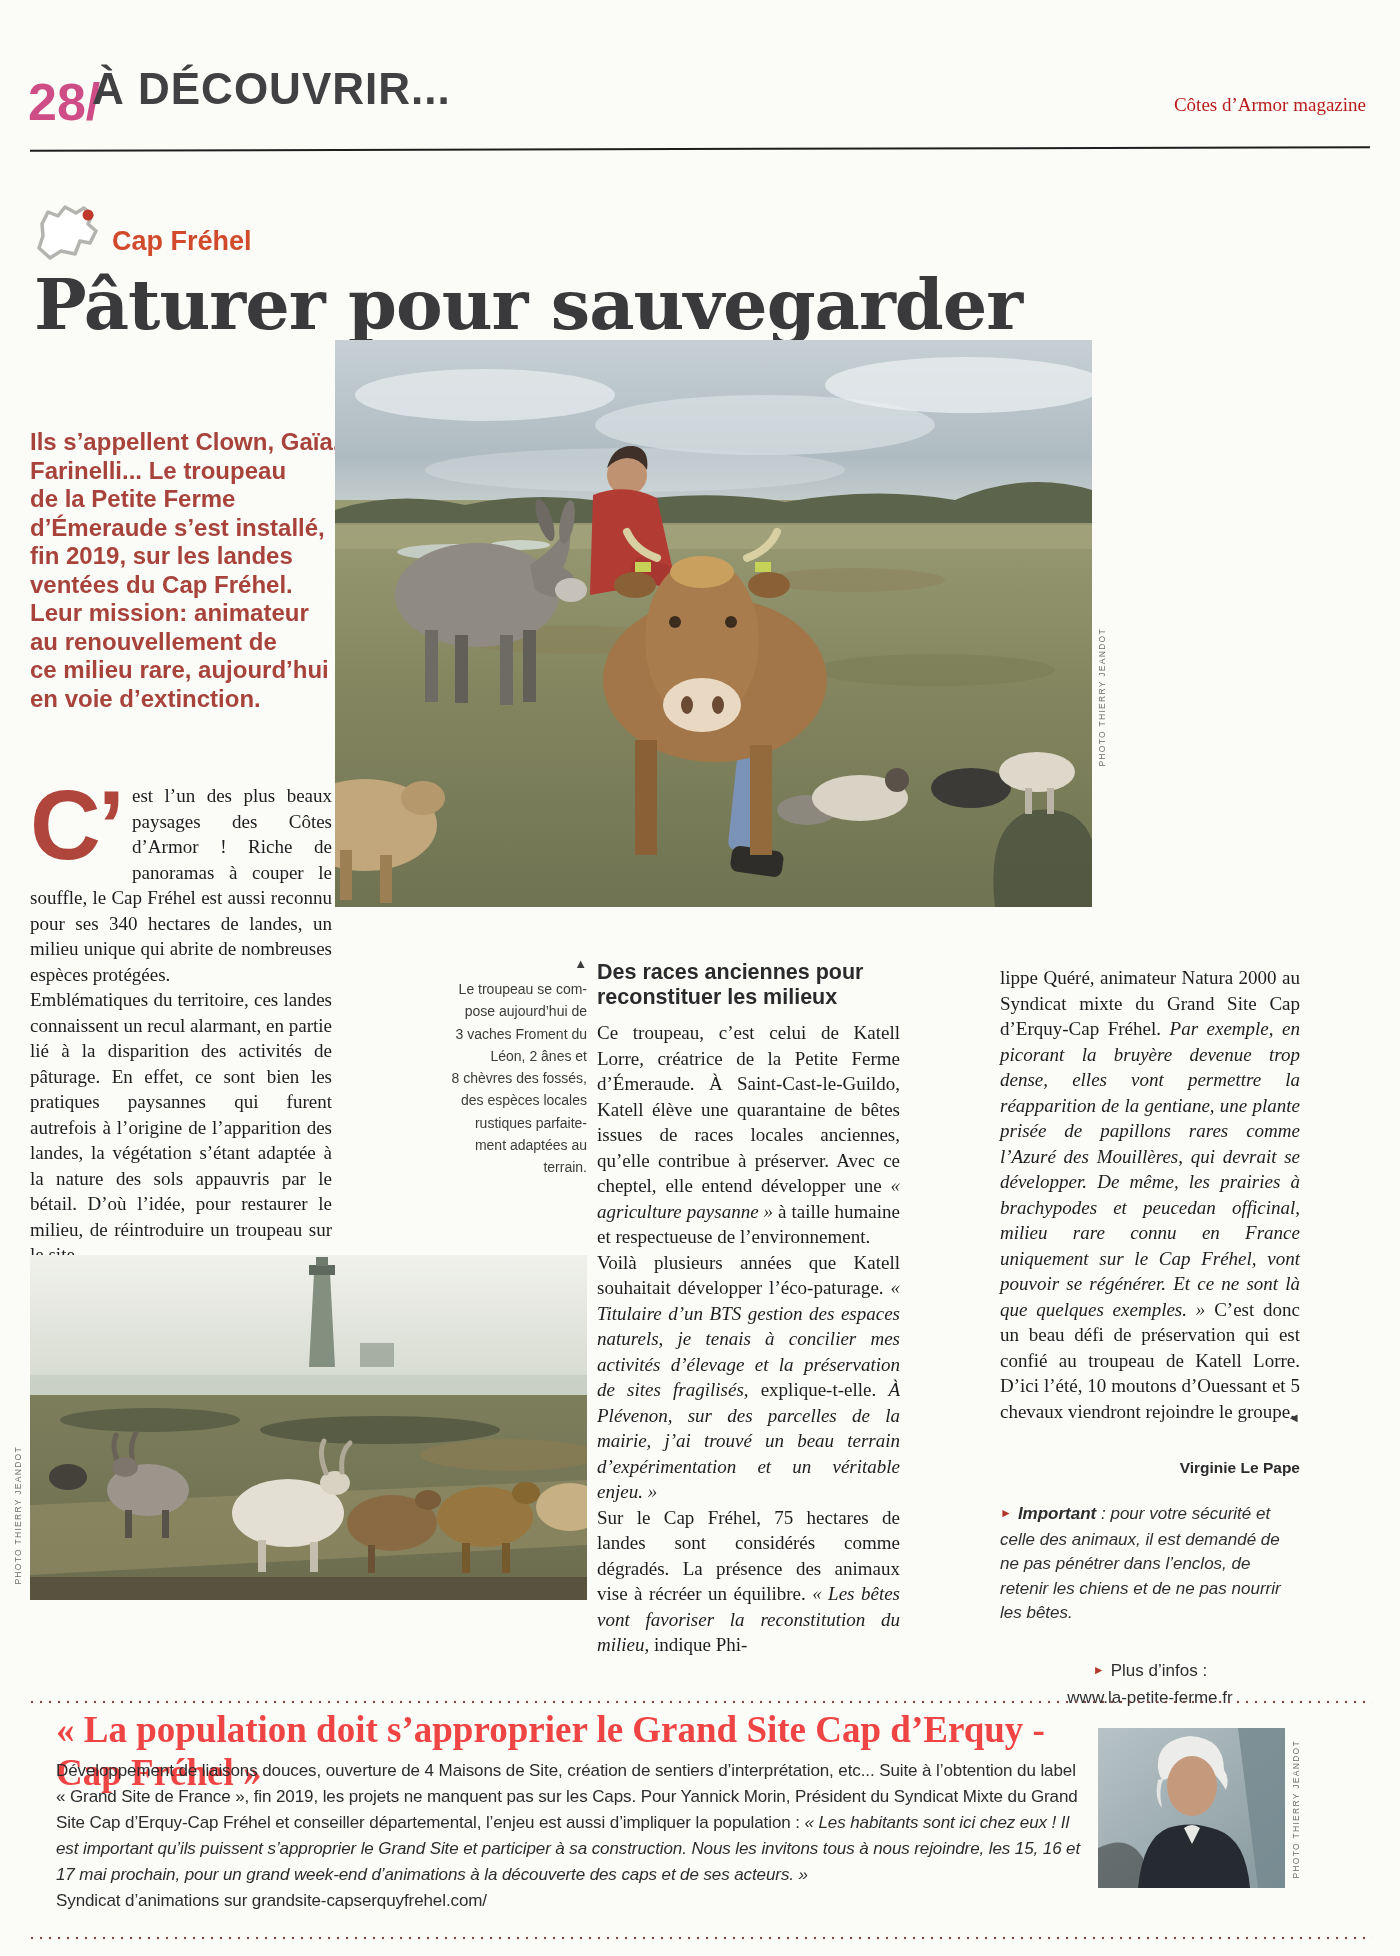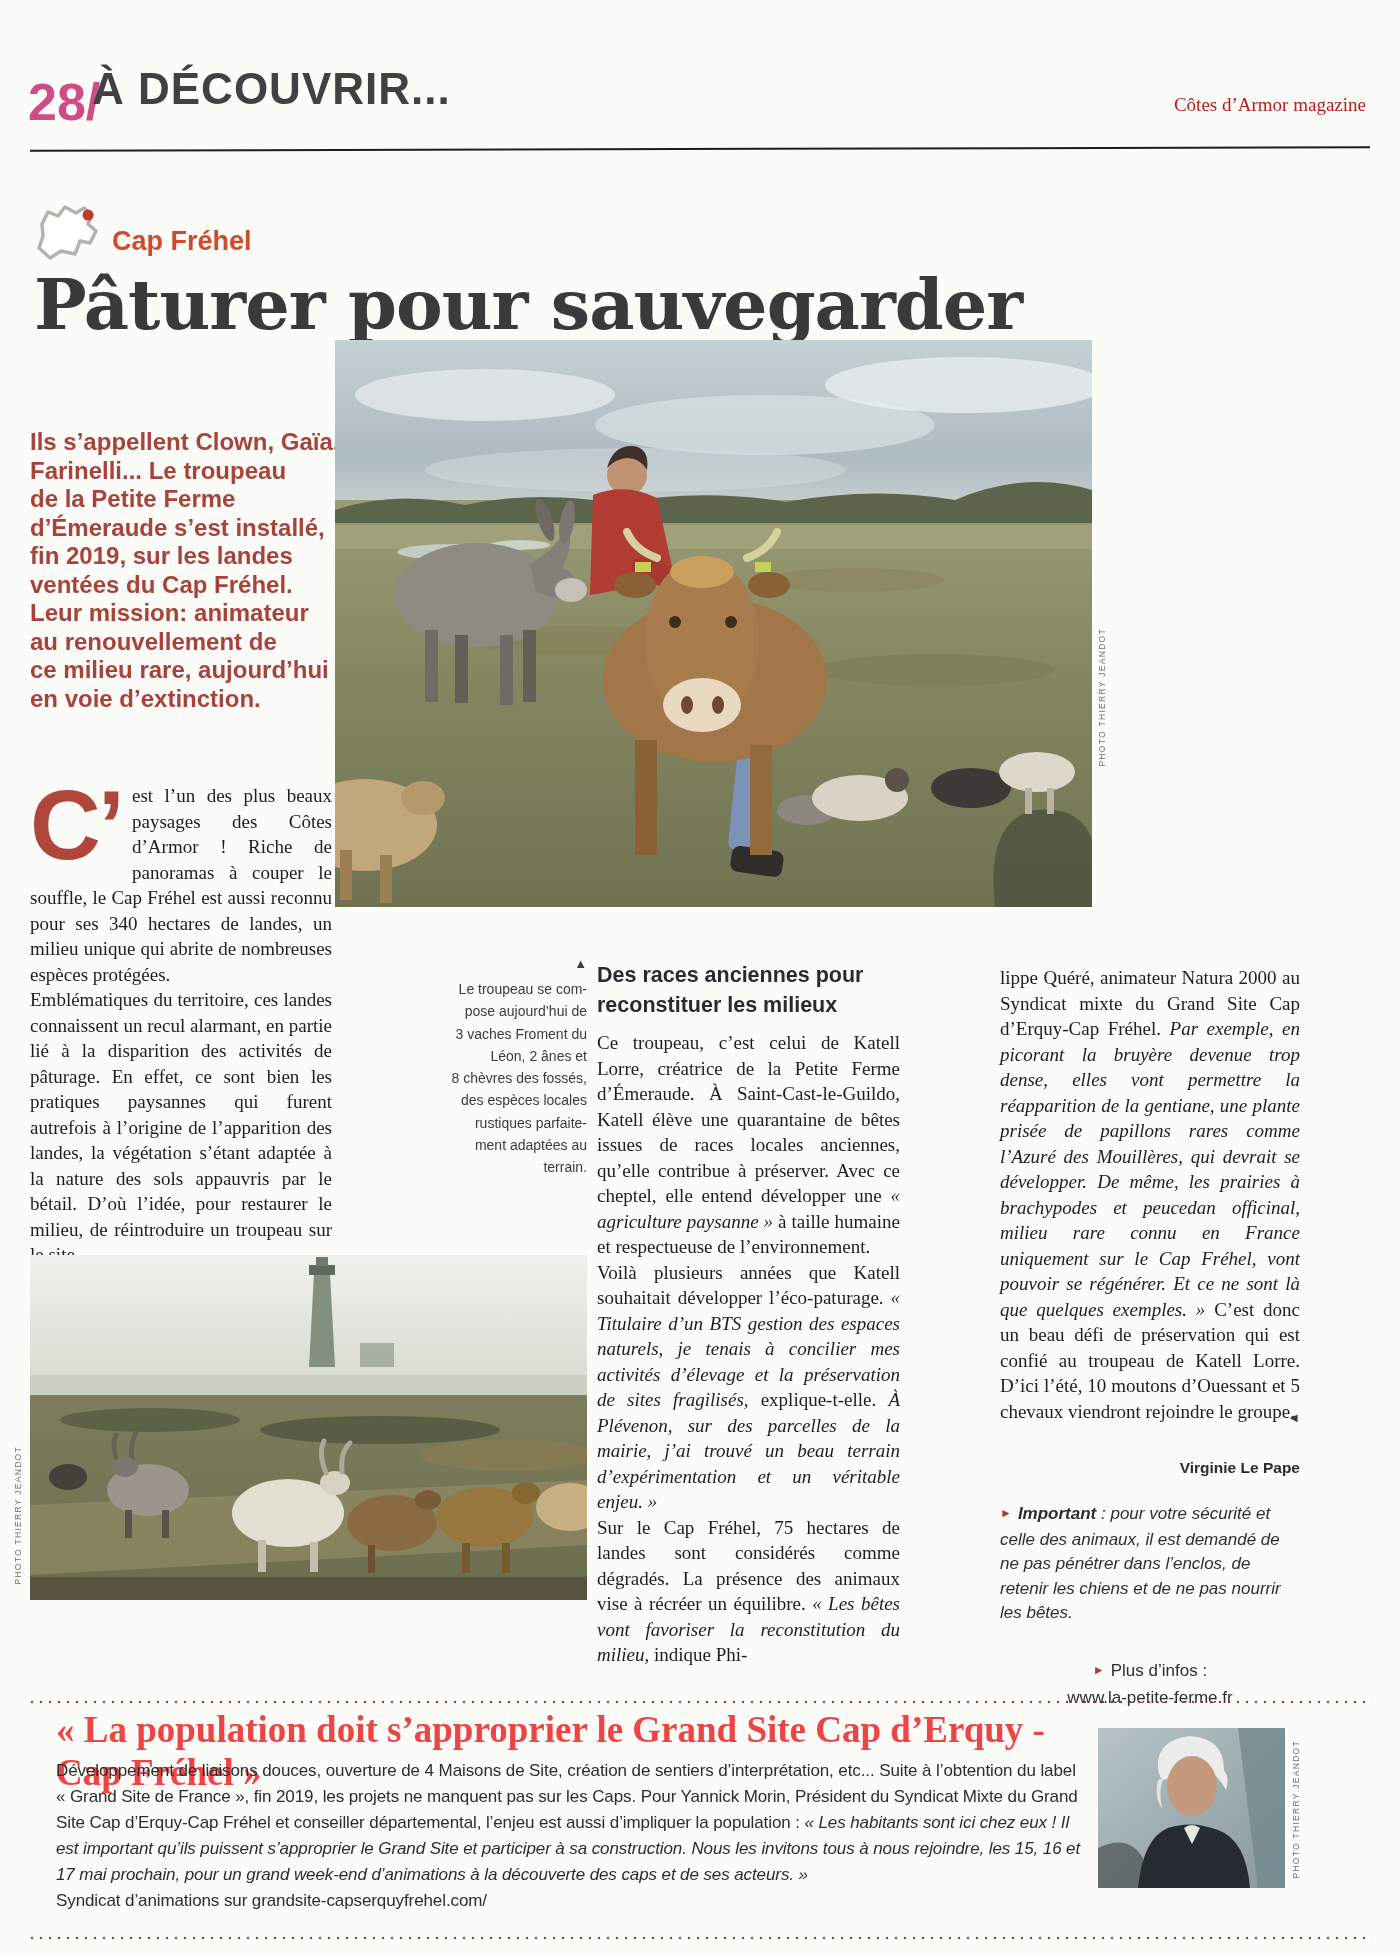--- a/index.html
+++ b/index.html
@@ -37,21 +37,21 @@
   
   .bodytext{font-family:"Liberation Serif",serif;font-size:19px;line-height:25.5px;
     color:#1d1d1f;text-align:justify;}
   .bodytext p{margin:0;}
   .col1{position:absolute;left:30px;top:783px;width:302px;}
   .col2{position:absolute;left:597px;top:960px;width:303px;}
   .col3{position:absolute;left:1000px;top:965px;width:300px;}
   .dropcap{float:left;font-family:"Liberation Sans",sans-serif;font-weight:700;
     font-size:98px;line-height:72px;color:#b0453c;margin:6px 10px 0 0;letter-spacing:-3px;}
   .subhead{font-family:"Liberation Sans",sans-serif;font-weight:700;font-size:21.5px;
-    line-height:30px;color:#2a2a2c;text-align:left;margin:0 0 10px 0;}
+    line-height:25px;color:#2a2a2c;text-align:left;margin:0 0 10px 0;}
   .it{font-style:italic;}
   
   .caption-block{position:absolute;left:410px;top:956px;width:177px;text-align:right;
     font-size:14px;line-height:22.3px;color:#3b3b3b;}
   .caption-marker{font-size:13px;color:#3c3c3c;line-height:16px;margin-bottom:6px;}
   
   .end-marker{text-align:right;font-size:13px;color:#3a3a3a;margin-top:-19px;}
   .byline{margin-top:24px;text-align:right;font-weight:700;font-size:15.5px;color:#2b2b2d;
     font-family:"Liberation Sans",sans-serif;}
   .note{margin-top:22px;font-family:"Liberation Sans",sans-serif;font-size:17px;

